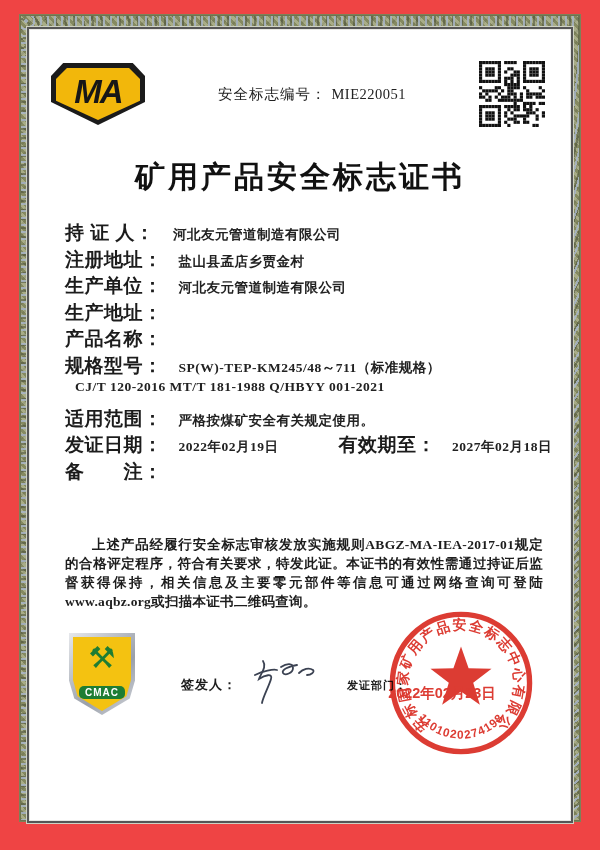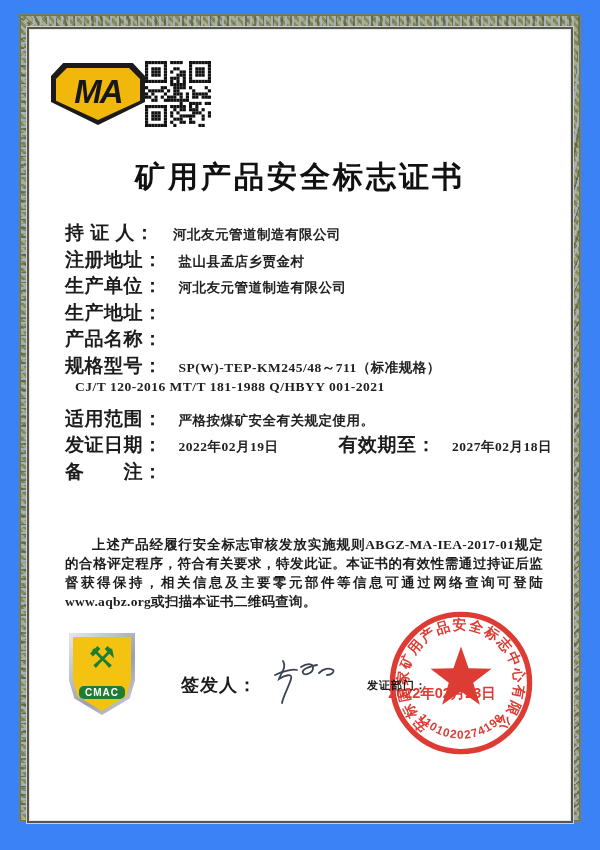--- a/index.html
+++ b/index.html
@@ -1,21 +1,21 @@
 <!DOCTYPE html>
 <html><head>
 <meta charset="utf-8">
 <style>
   html,body{margin:0;padding:0;}
   body{
     width:600px;height:850px;background:#f6f6f4;
     font-family:"Liberation Sans",sans-serif;
     -webkit-font-smoothing:antialiased;
   }
-  .page{position:relative;width:600px;height:850px;background:#3b82f6;overflow:hidden;}
+  .page{position:relative;width:600px;height:850px;background:#ef4444;overflow:hidden;}
 
   
   .band{
     position:absolute;left:20px;top:15px;right:20px;bottom:29px;
     background-color:#93966a;
     background-image:
       repeating-radial-gradient(circle at 6px 6px, rgba(169,182,199,.85) 0 2px, rgba(169,182,199,0) 2px 7px),
       repeating-radial-gradient(circle at 0 14px, rgba(74,79,56,.55) 0 2px, rgba(74,79,56,0) 2px 9px),
       repeating-linear-gradient(45deg, rgba(120,126,88,.5) 0 3px, rgba(200,206,178,.4) 3px 6px),
       repeating-linear-gradient(-45deg, rgba(60,64,44,.28) 0 2px, rgba(60,64,44,0) 2px 8px);
@@ -84,41 +84,45 @@
     clip-path:polygon(0 0,100% 0,100% 58%,92% 80%,50% 100%,8% 80%,0 58%);
   }
   .cmac-outer{inset:0;background:linear-gradient(135deg,#e6e8ec,#9aa0aa 60%,#d5d8de);}
   .cmac-inner{inset:4px;background:#f4c211;display:flex;flex-direction:column;align-items:center;}
   .cmac-tools{font-size:30px;line-height:34px;color:#1e7d33;margin-top:4px;}
   .cmac-band{
     background:#1e7d33;color:#fff;font-size:10px;font-weight:bold;
     border-radius:5px;padding:1px 6px;letter-spacing:1px;margin-top:11px;
   }
   .sign-area{display:flex;align-items:center;margin-top:26px;margin-left:46px;}
-  .sign-lbl{font-weight:bold;font-size:18px;color:#1c1c1c;letter-spacing:1px;}
+  .sign-lbl{font-weight:bold;font-size:13px;color:#1c1c1c;letter-spacing:1px;}
   .signature{width:76px;height:52px;margin:0 10px;transform:translateY(-6px);}
   .dept-lbl{font-weight:bold;font-size:11px;color:#1c1c1c;letter-spacing:1px;margin-left:14px;}
 
   
   .seal{position:absolute;left:386px;top:608px;width:150px;height:150px;opacity:.9;mix-blend-mode:multiply;}
 </style>
 </head>
 <body>
 
 <div class="page">
   <div class="band"></div>
   <div class="paper">
     <div class="content">
 
       <div class="header">
         <div class="ma-badge">
           <div class="ma-outer"></div>
           <div class="ma-inner">
             <span class="ma-text">MA</span>
           </div>
+        </div>
+        <div class="mark-line">
+          <span>安全标志编号：</span>
+          <span class="mark-no">MIE220051</span>
         </div>
         <div class="qr" id="qr"><svg viewBox="0 0 63 63" width="66" height="66">
               <g fill="#111">
                 <rect x="0" y="0" width="3" height="3"></rect>
                 <rect x="3" y="0" width="3" height="3"></rect>
                 <rect x="6" y="0" width="3" height="3"></rect>
                 <rect x="9" y="0" width="3" height="3"></rect>
                 <rect x="12" y="0" width="3" height="3"></rect>
                 <rect x="15" y="0" width="3" height="3"></rect>
                 <rect x="18" y="0" width="3" height="3"></rect>

